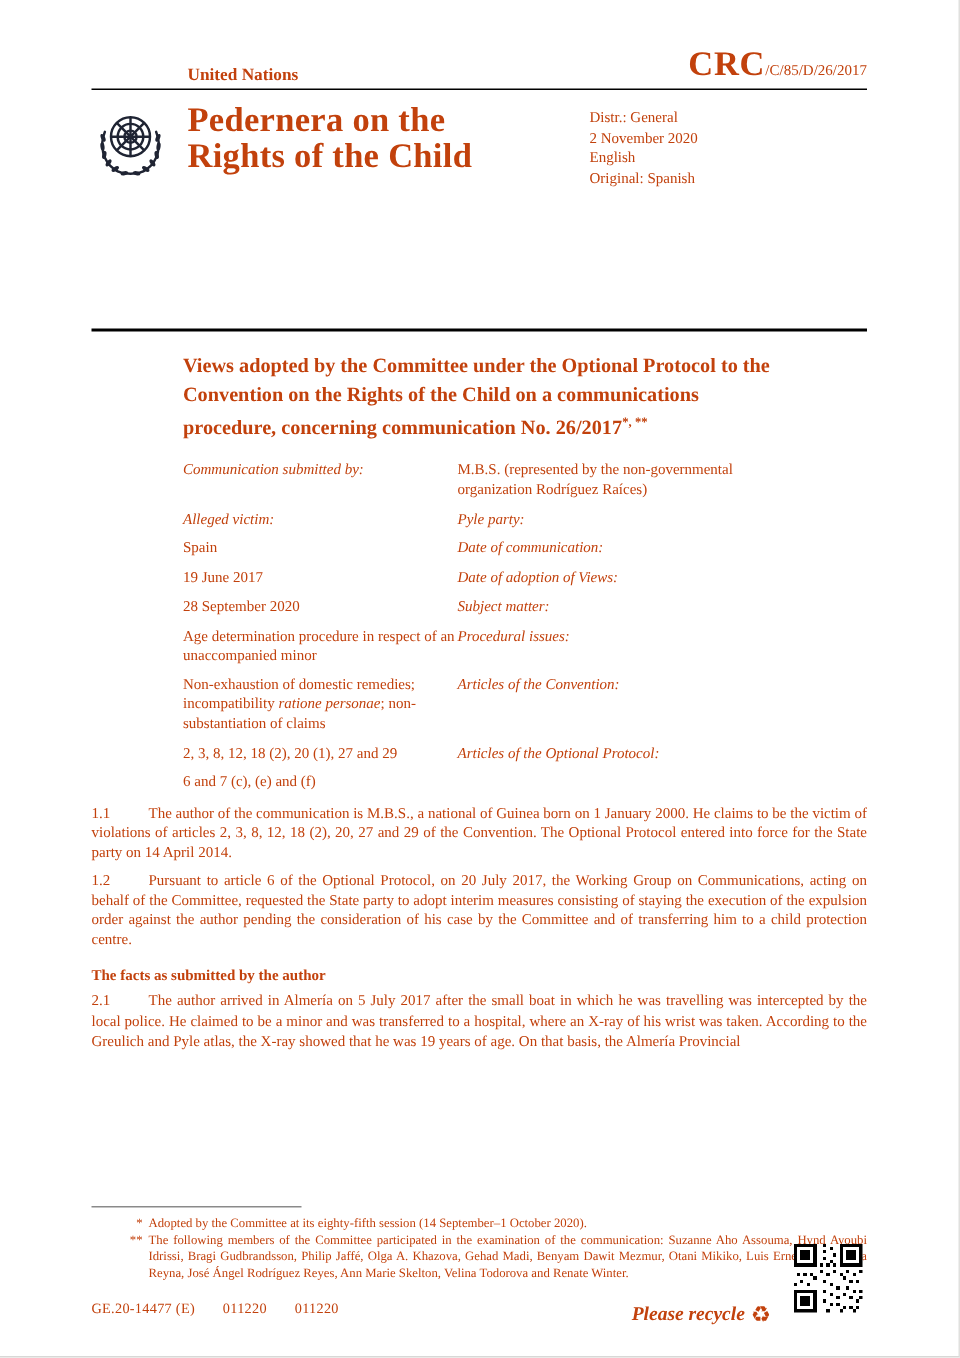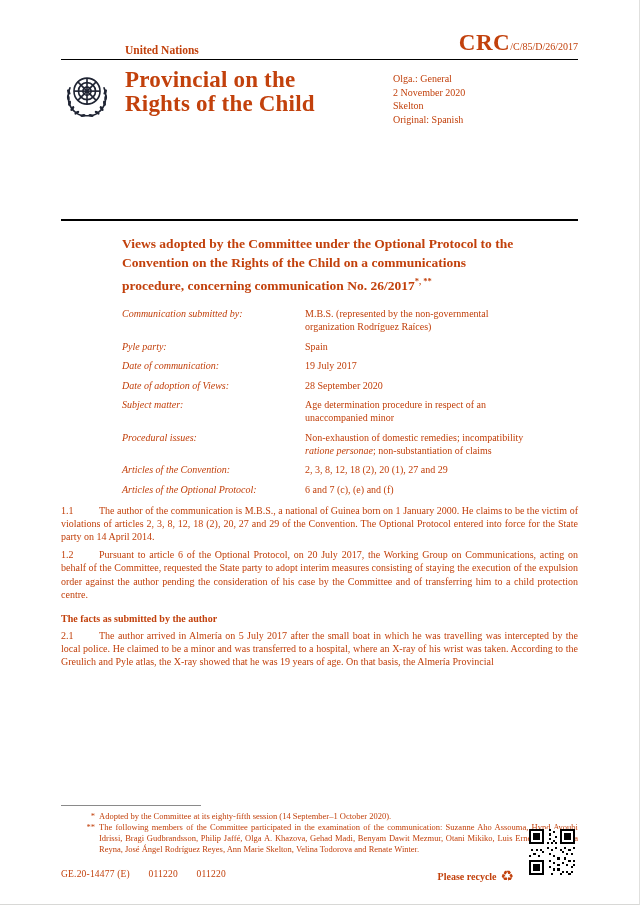--- a/index.html
+++ b/index.html
@@ -53,21 +53,21 @@
   .fn-rule { width: 140px; border-top: 1px solid #8a8a8a; margin: 0 0 5px -20px; }
   .fn { display: flex; }
   .fn-marker { flex: 0 0 14px; text-align: right; padding-right: 4px; }
   .fn-text { flex: 1 1 auto; text-align: justify; }
 
   
   .footer-row { display: flex; margin-top: 14px; padding-bottom: 6px; }
   .footer-left { font-size: 9.5px; letter-spacing: .2px; }
   .footer-left .code { margin-left: 16px; }
   .recycle-wrap { margin-left: auto; margin-right: 64px; display: flex; align-items: center; }
-  .recycle-label { font-size: 10px; font-weight: bold; }
+  .recycle-label { font-size: 13px; font-weight: bold; font-style: italic; }
   .recycle-icon { font-family: "DejaVu Sans", sans-serif; font-size: 15px; margin-left: 4px; line-height: 1; }
   .qr { position: absolute; right: 64px; bottom: 29px; width: 46px; height: 46px; }
 </style>
 </head>
 <body>
 
 <div class="page">
 
   <div class="topbar">
     <span class="org">United Nations</span>
@@ -98,46 +98,47 @@
           <ellipse cx="55" cy="34" rx="1.7" ry="3.4" transform="rotate(8 55 34)"></ellipse>
           <ellipse cx="53.5" cy="41" rx="1.7" ry="3.4" transform="rotate(-12 53.5 41)"></ellipse>
           <ellipse cx="50" cy="47.5" rx="1.7" ry="3.4" transform="rotate(-34 50 47.5)"></ellipse>
           <ellipse cx="44.5" cy="52.5" rx="1.7" ry="3.4" transform="rotate(-58 44.5 52.5)"></ellipse>
           <ellipse cx="27" cy="56" rx="1.7" ry="3.2" transform="rotate(80 27 56)"></ellipse>
           <ellipse cx="37" cy="56" rx="1.7" ry="3.2" transform="rotate(-80 37 56)"></ellipse>
         </g>
       </svg>
     </div>
     <div class="mast-title">
-      <div>Provincial on the</div>
+      <div>Pedernera on the</div>
       <div>Rights of the Child</div>
     </div>
     <div class="distr">
-      <div>Olga.: General</div>
+      <div>Distr.: General</div>
       <div>2 November 2020</div>
-      <div>Skelton</div>
+      <div>English</div>
       <div>Original: Spanish</div>
     </div>
   </div>
 
   <div class="thick-rule"></div>
 
 
   <div class="doc-title"><span>Views adopted by the Committee under the Optional Protocol to the Convention on the Rights of the Child on a communications procedure, concerning communication No. 26/2017</span><sup>*, **</sup></div>
 
   <div class="meta">
     <div class="meta-label">Communication submitted by:</div>
     <div class="meta-value">M.B.S. (represented by the non-governmental organization Rodríguez Raíces)</div>
 
+    <div class="meta-label">Alleged victim:</div>
 
     <div class="meta-label">Pyle party:</div>
     <div class="meta-value">Spain</div>
 
     <div class="meta-label">Date of communication:</div>
-    <div class="meta-value">19 July 2017</div>
+    <div class="meta-value">19 June 2017</div>
 
     <div class="meta-label">Date of adoption of Views:</div>
     <div class="meta-value">28 September 2020</div>
 
     <div class="meta-label">Subject matter:</div>
     <div class="meta-value">Age determination procedure in respect of an unaccompanied minor</div>
 
     <div class="meta-label">Procedural issues:</div>
     <div class="meta-value"><span>Non-exhaustion of domestic remedies; incompatibility </span><span class="it">ratione personae</span><span>; non-substantiation of claims</span></div>
 

